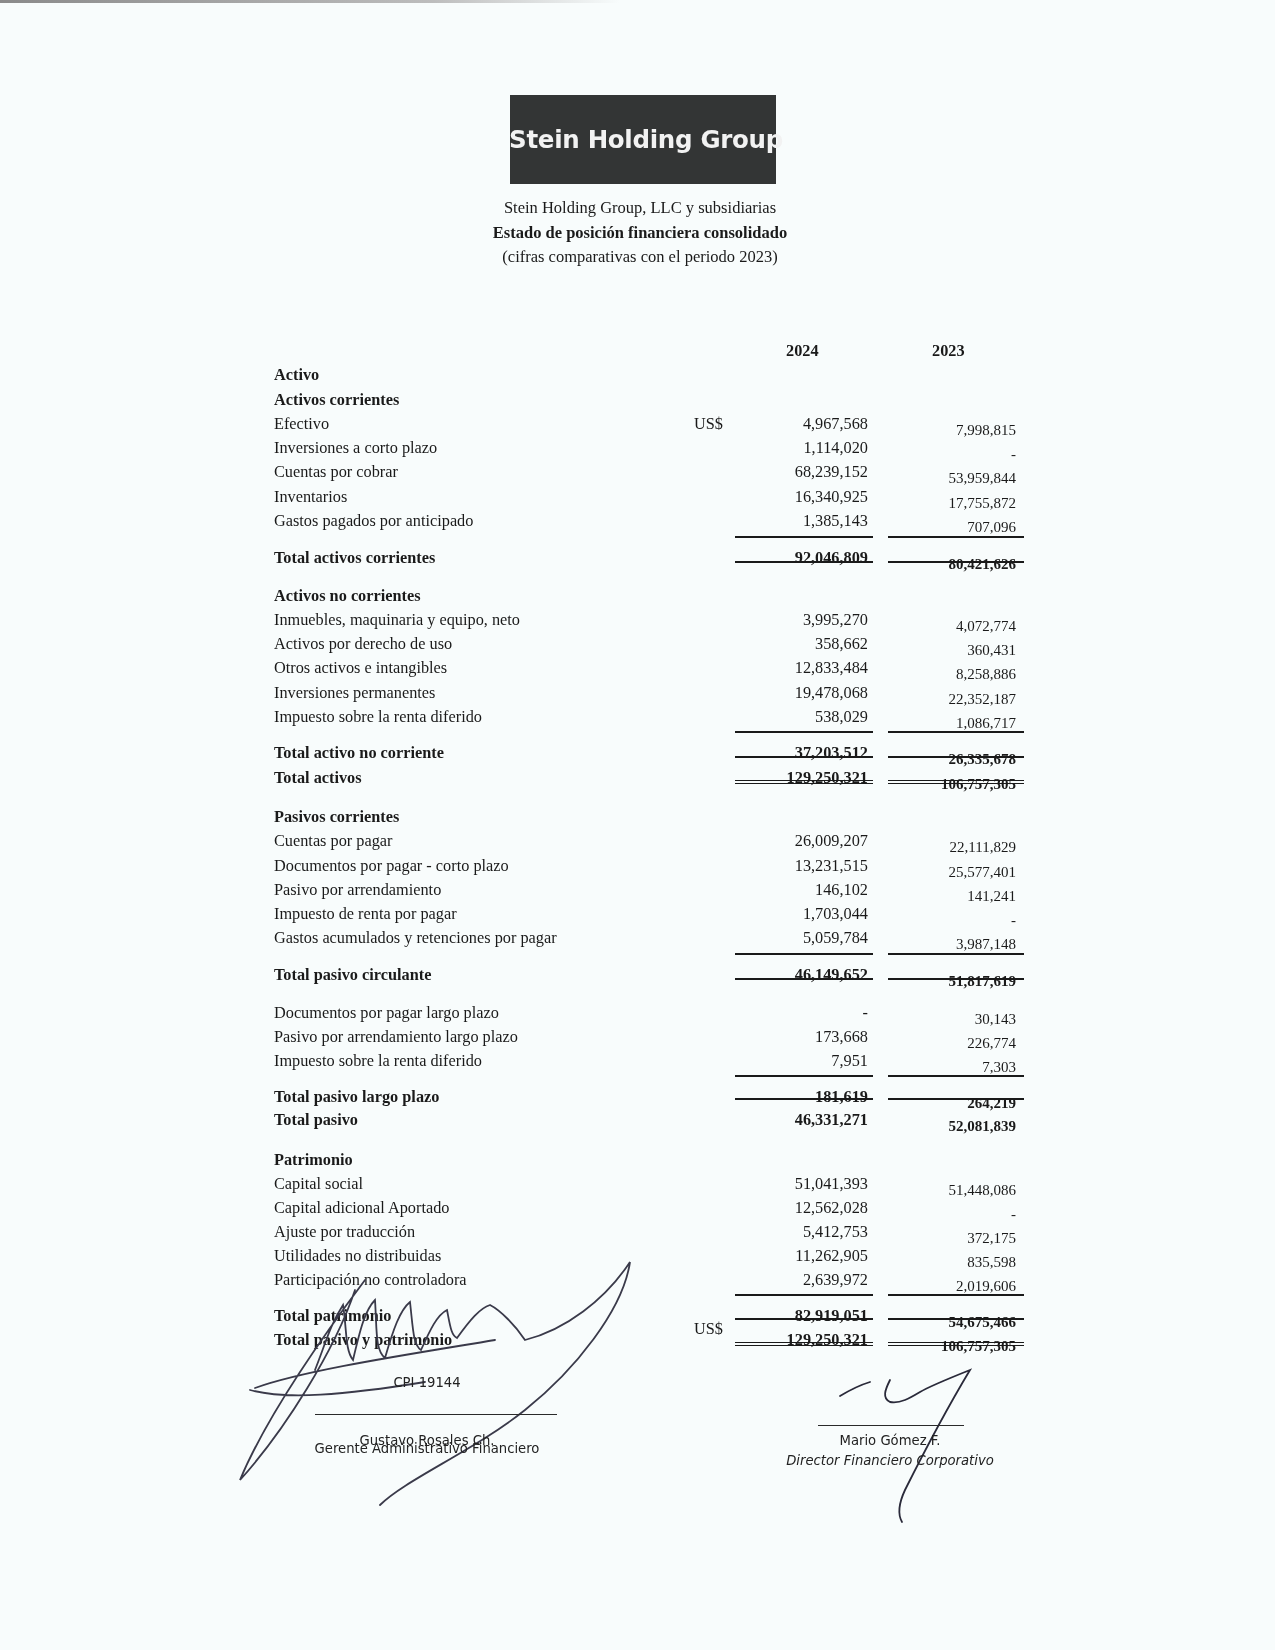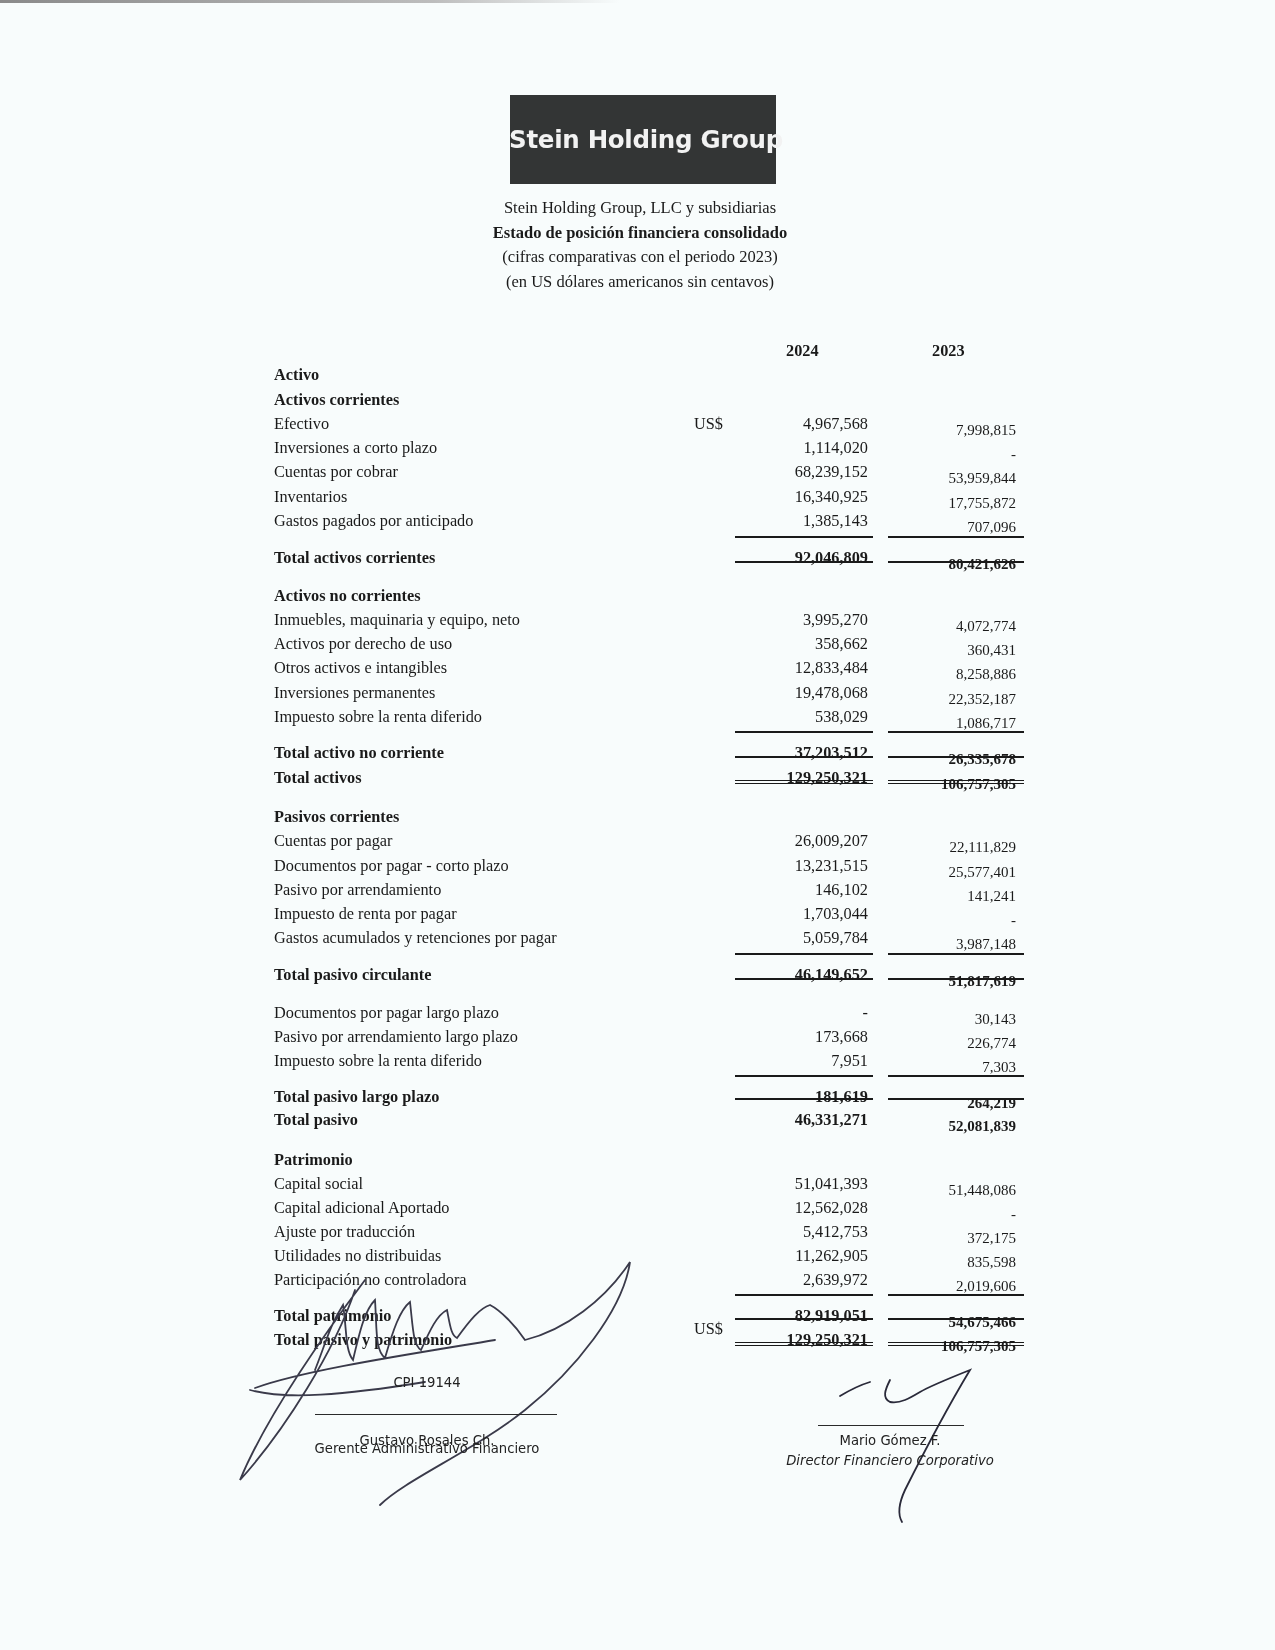--- a/index.html
+++ b/index.html
@@ -55,21 +55,20 @@
 <div class="scan-top"></div>
 
 <div class="logo-box">
   <span class="logo-text">Stein Holding Group</span>
 </div>
 
 <div class="header-block">
   <div>Stein Holding Group, LLC y subsidiarias</div>
   <div class="bold">Estado de posición financiera consolidado</div>
   <div>(cifras comparativas con el periodo 2023)</div>
-  <div>(en US dólares americanos sin centavos)</div>
 </div>
 
 <div class="yearhdr" style="left:786px;">2024</div>
 <div class="yearhdr" style="left:932px;">2023</div>
 
 <div id="sheet">
 
   <div class="row section" style="top:365px">
       <span class="label">Activo</span>
     </div>

